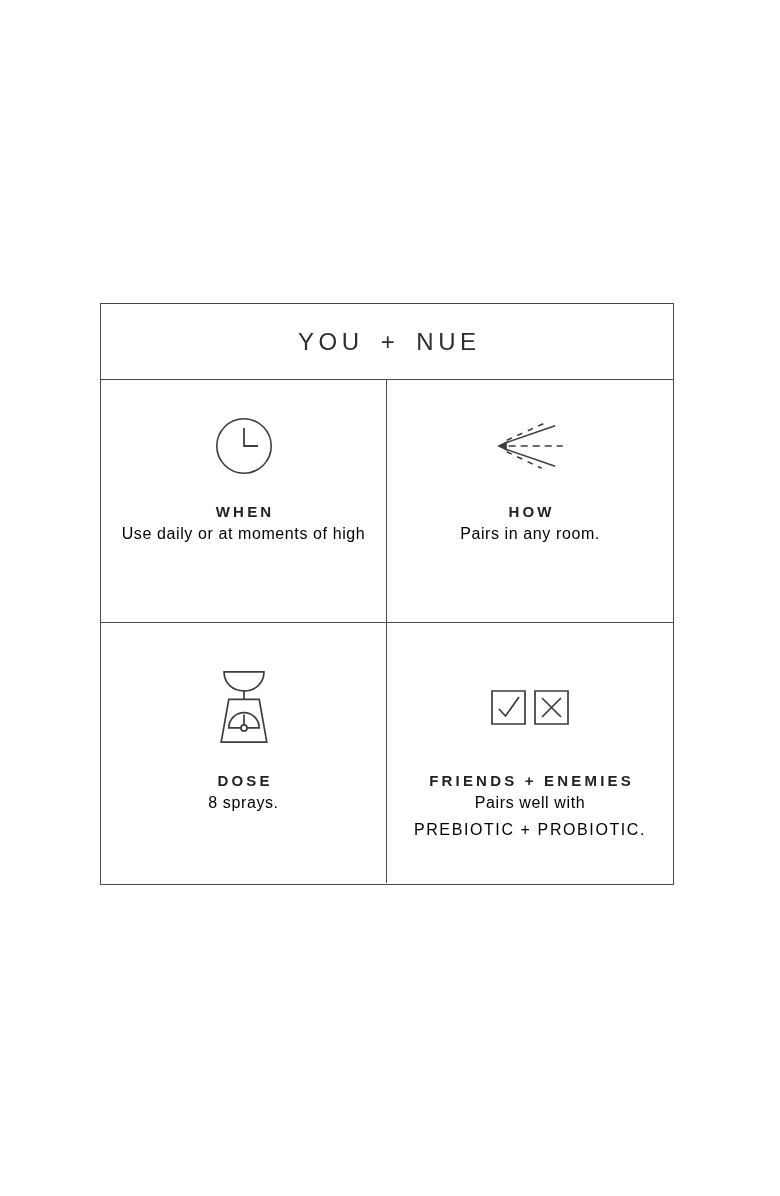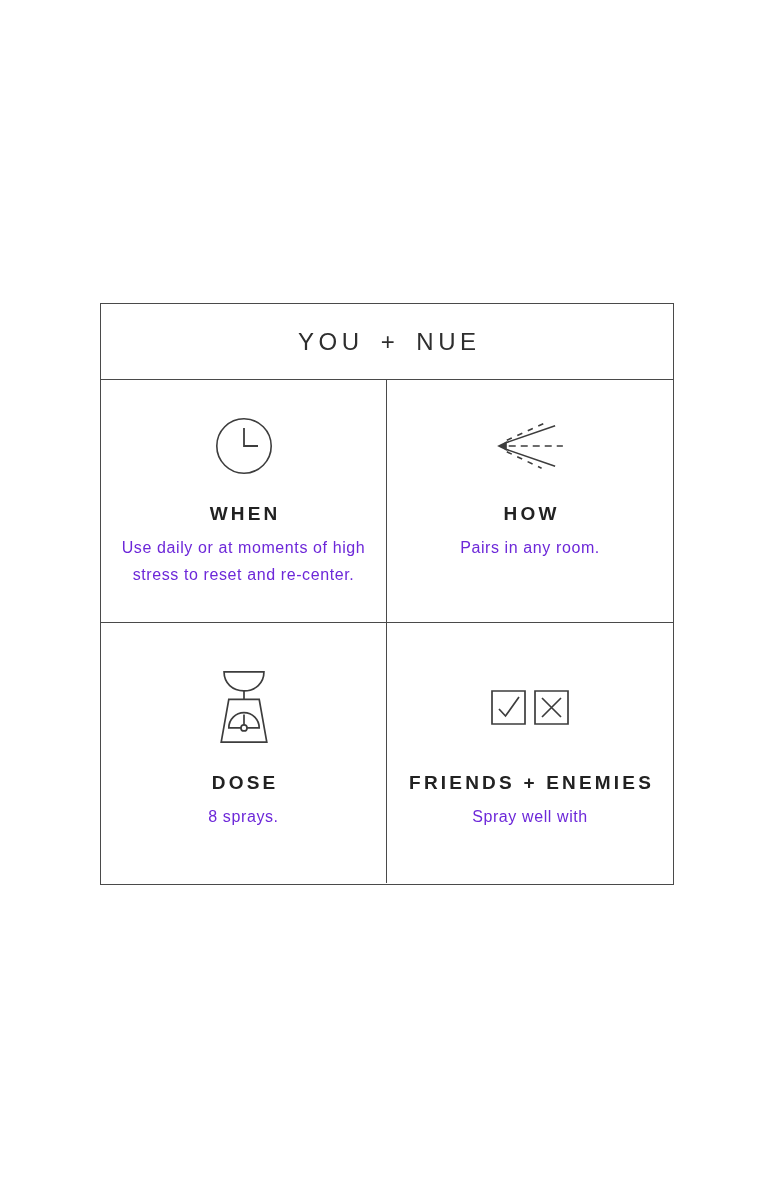--- a/index.html
+++ b/index.html
@@ -61,31 +61,30 @@
   .icon-area {
     display: flex;
     align-items: center;
     justify-content: center;
   }
   .row-top .icon-area    { margin-top: 36px; height: 60px; }
   .row-bottom .icon-area { margin-top: 46px; height: 76px; }
 
   .cell-heading {
     margin-top: 27px;
-    font-size: 19px;
+    font-size: 15px;
     font-weight: 700;
     color: #222222;
     letter-spacing: 3.2px;
     padding-left: 3.2px;
     white-space: nowrap;
   }
   .cell-body {
-    margin-top: 9px;
     font-size: 16px;
-    color: #6d28d9;
+    color: #000000;
     letter-spacing: 0.6px;
     line-height: 27px;
   }
   .cell-body .body-line { display: block; white-space: nowrap; }
   .cell-friends .caps-line { letter-spacing: 1.6px; }
 
   .icon-svg { display: block; }
   .icon-svg path, .icon-svg circle, .icon-svg line, .icon-svg rect, .icon-svg polyline {
     vector-effect: non-scaling-stroke;
   }
@@ -105,21 +104,20 @@
       <div class="cell cell-when row-top">
         <div class="icon-area">
           <svg class="icon-svg" width="58" height="58" viewBox="0 0 58 58" fill="none" stroke="#3d3d3d" stroke-width="1.6">
             <circle cx="29" cy="29" r="27.2"></circle>
             <path d="M29 11 L29 29 L43 29" stroke-width="1.8"></path>
           </svg>
         </div>
         <div class="cell-heading">WHEN</div>
         <div class="cell-body">
           <span class="body-line">Use daily or at moments of high</span>
-          <span class="body-line">stress to reset and re-center.</span>
         </div>
       </div>
 
       <div class="cell cell-how row-top">
         <div class="icon-area">
           <svg class="icon-svg" width="70" height="58" viewBox="0 0 72 60" fill="none" stroke="#3d3d3d" stroke-width="1.6">
             <path d="M2 30 L12 25 L12 35 Z" fill="#3d3d3d" stroke="none"></path>
             <path d="M10 27 L62 9"></path>
             <path d="M10 33 L62 51"></path>
             <path d="M14 30 L70 30" stroke-dasharray="7 5"></path>
@@ -154,19 +152,20 @@
         <div class="icon-area">
           <svg class="icon-svg" width="78" height="35" viewBox="0 0 78 35" fill="none" stroke="#3d3d3d" stroke-width="1.7">
             <rect x="1" y="1" width="33" height="33"></rect>
             <polyline points="8,19 14.5,26 28,7"></polyline>
             <rect x="44" y="1" width="33" height="33"></rect>
             <path d="M51 8 L70 27 M70 8 L51 27"></path>
           </svg>
         </div>
         <div class="cell-heading">FRIENDS + ENEMIES</div>
         <div class="cell-body">
-          <span class="body-line">Spray well with</span>
+          <span class="body-line">Pairs well with</span>
+          <span class="body-line caps-line">PREBIOTIC + PROBIOTIC.</span>
         </div>
       </div>
 
     </div>
   </div>
 </div>
 
 </body></html>

